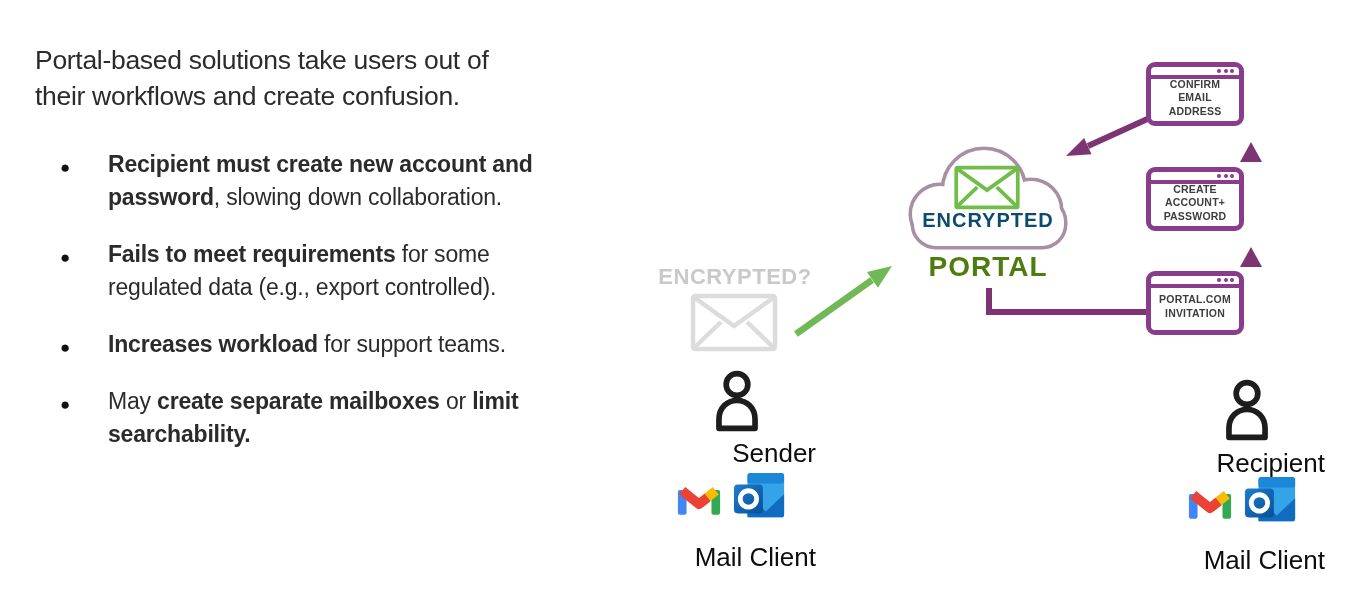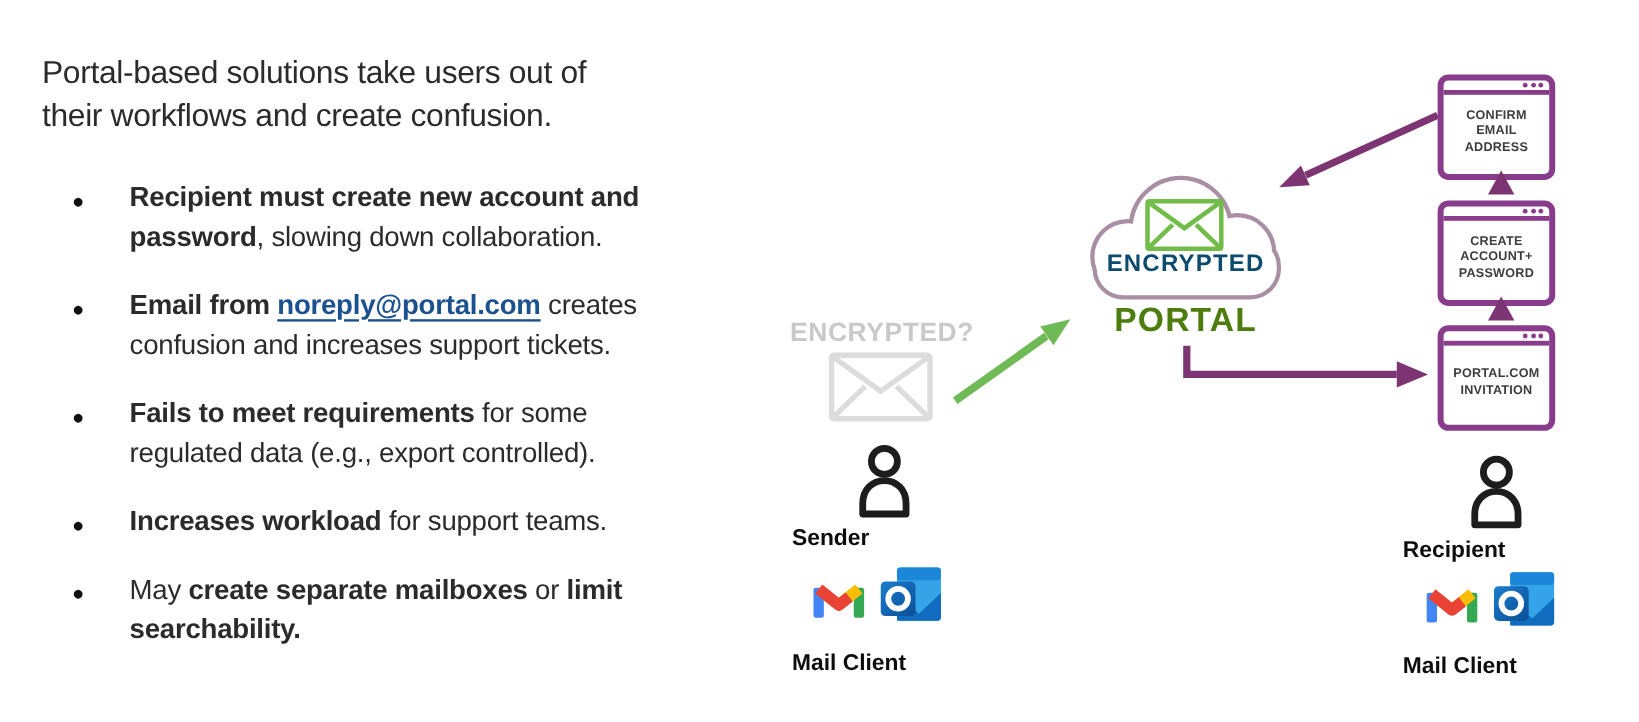--- a/index.html
+++ b/index.html
@@ -37,53 +37,52 @@
   }
   .enc-label {
     left:898px; top:209px; width:180px; text-align:center;
     color:#0c4a6e; font-weight:700; font-size:20px; letter-spacing:1px;
   }
   .portal-label {
     left:898px; top:251px; width:180px; text-align:center;
     color:#4d7c0f; font-weight:700; font-size:28px; letter-spacing:1px;
   }
   .window {
-    position:absolute; left:1198px; width:98px; height:88px;
+    position:absolute; left:1146px; width:98px; height:64px;
     border:5px solid #8a3c8c; border-radius:9px; background:#fff;
   }
   .w1 { top:62px; } .w2 { top:167px; } .w3 { top:271px; }
   .titlebar {
     height:12px; border-bottom:4px solid #8a3c8c;
     display:flex; justify-content:flex-end; align-items:center; gap:2.5px; padding-right:5px;
   }
   .dot { width:4px; height:4px; border-radius:50%; background:#8a3c8c; }
   .wcontent {
     height:calc(100% - 16px); display:flex; align-items:center; justify-content:center;
     text-align:center; font-size:10.5px; font-weight:700; color:#3d3d3d;
     line-height:1.3; white-space:pre-line; letter-spacing:0.2px;
   }
   .person-label {
-    width:156px; text-align:left; font-weight:700; font-size:19px; color:#0d0d0d;
+    width:156px; text-align:right; font-weight:400; font-size:26px; color:#0d0d0d;
   }
   .sender-label    { left:660px;  top:438px; }
   .recipient-label { left:1169px; top:448px; }
   .sender-client   { left:660px;  top:542px; }
   .recipient-client{ left:1169px; top:545px; }
 </style>
 </head>
 <body>
 
 <div class="canvas">
 
   <section>
     <h1 class="headline">Portal-based solutions take users out of
 their workflows and create confusion.</h1>
     <ul class="bullet-list" id="bullets">
         <li><span class="b">Recipient must create new account and password</span><span>, slowing down collaboration.</span></li>
-        <li><span class="b">Email from </span><span class="b link">noreply@portal.com</span><span> creates confusion and increases support tickets.</span></li>
         <li><span class="b">Fails to meet requirements</span><span> for some regulated data (e.g., export controlled).</span></li>
         <li><span class="b">Increases workload</span><span> for support teams.</span></li>
         <li><span>May </span><span class="b">create separate mailboxes</span><span> or </span><span class="b">limit searchability.</span></li>
       </ul>
   </section>
 
   <section>
 
     <div class="abs enc-q">ENCRYPTED?</div>
     <svg class="abs" style="left:690px;top:293px;" width="88" height="59" viewBox="0 0 88 59">

